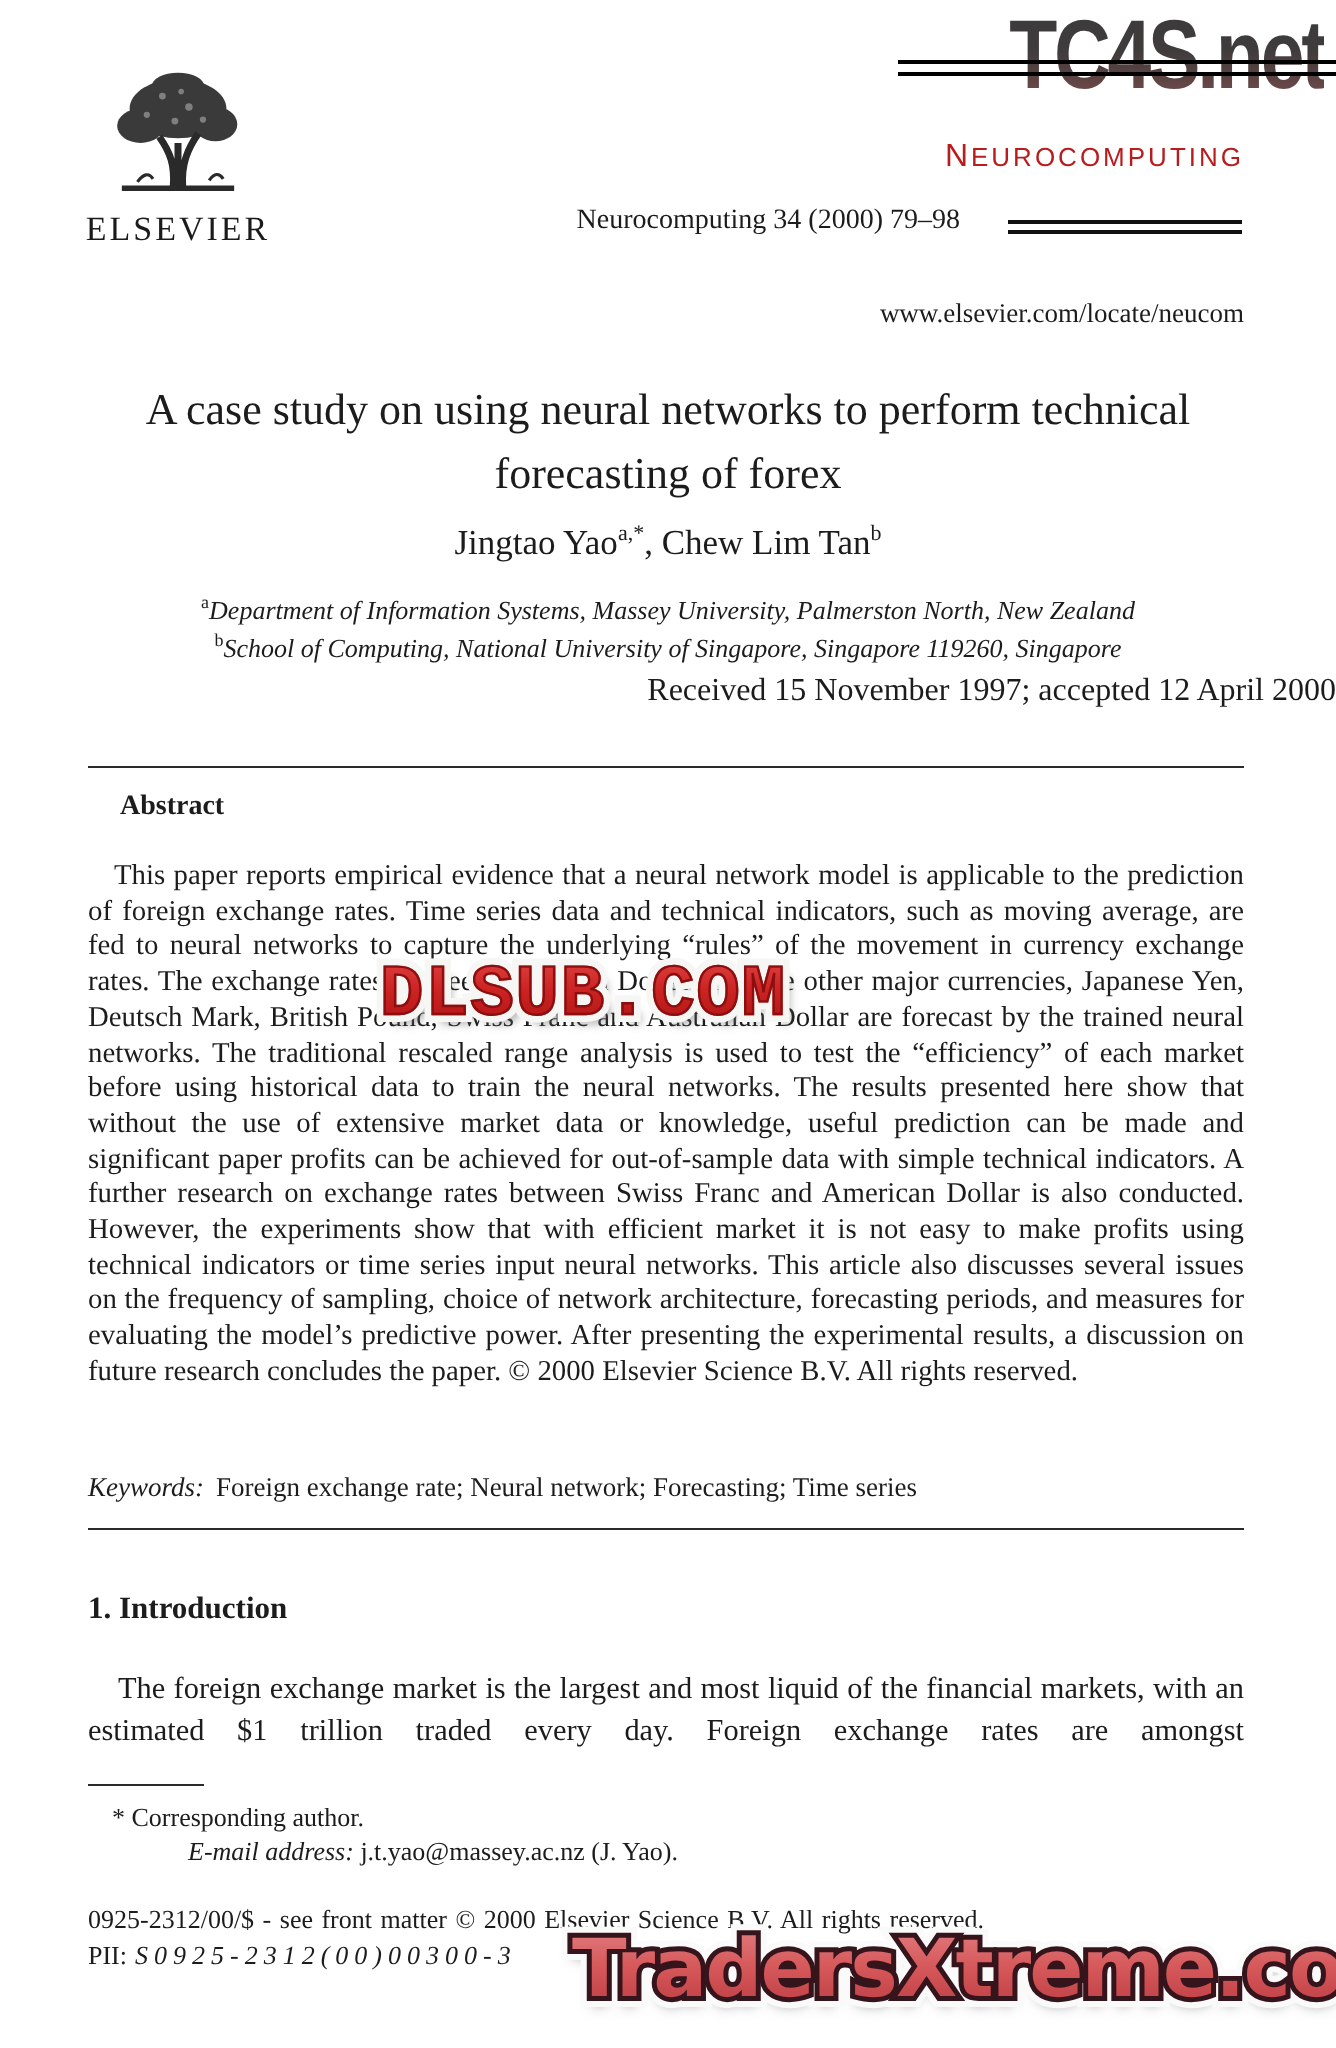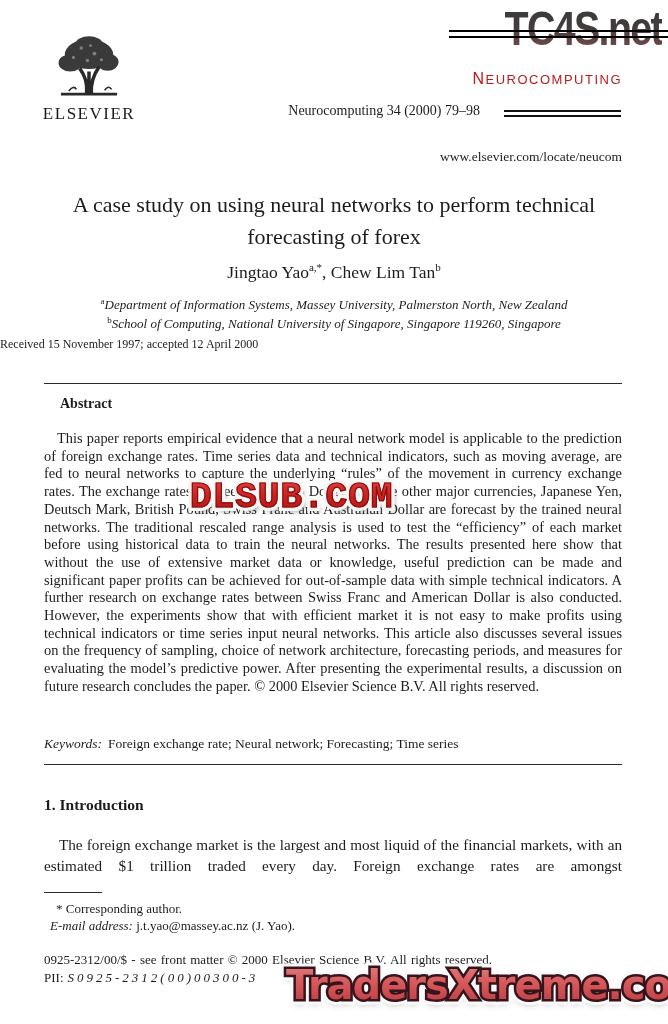--- a/index.html
+++ b/index.html
@@ -32,21 +32,21 @@
   .website { font-size: 13.5px; margin-top: 32px; }
 
   
   .title-block { top: 189px; left: 0; width: 100%; text-align: center; }
   .title-line { font-size: 22px; line-height: 32px; white-space: nowrap; }
   .authors { top: 261px; left: 0; width: 100%; text-align: center; font-size: 17.5px; }
   .authors sup { font-size: 11px; }
   .affils { top: 294px; left: 0; width: 100%; text-align: center;
             font-style: italic; font-size: 13px; line-height: 15.5px; }
   .affils sup { font-size: 9px; font-style: normal; }
-  .received { top: 337px; left: 0; width: 100%; text-align: left; font-size: 12px; }
+  .received { top: 337px; left: 0; width: 100%; text-align: right; font-size: 16px; }
 
   
   .rule { left: 44px; width: 578px; border-top: 1.6px solid #2b2b2b; }
   .rule-abstract { top: 383px; }
   .rule-keywords { top: 764px; }
   .rule-footnote { top: 892px; width: 58px; }
 
   
   .abstract-head { top: 396px; left: 60px; font-size: 14px; font-weight: bold; }
   .abstract-body {
@@ -62,21 +62,21 @@
   .intro-head { top: 796px; left: 44px; font-size: 15.5px; font-weight: bold; }
   .intro-body {
     top: 834px; left: 44px; width: 578px;
     font-size: 15.2px; line-height: 21px;
     text-align: justify; text-align-last: justify; text-indent: 15px;
   }
 
   
   .fn1 { top: 901px; left: 56px; font-size: 13px; }
   .fn2 { top: 918px; left: 50px; font-size: 13px; }
-  .fn2 .email-label { font-style: italic; }
+  .fn2 .email-label { font-style: italic; margin-left: 44px; }
   .issn { top: 952px; left: 44px; font-size: 13px; word-spacing: 1px; }
   .pii  { top: 970px; left: 44px; font-size: 13px; }
   .pii .pii-value { letter-spacing: 3px; margin-left: 4px; font-style: italic; }
 
   
   .wm-top { top: 0px; right: 6px; z-index: 5; }
   .wm-top .wm-top-text {
     display: inline-block;
     font-family: "Liberation Sans", "DejaVu Sans", sans-serif;
     font-weight: 900; font-size: 48px; letter-spacing: -2px;

